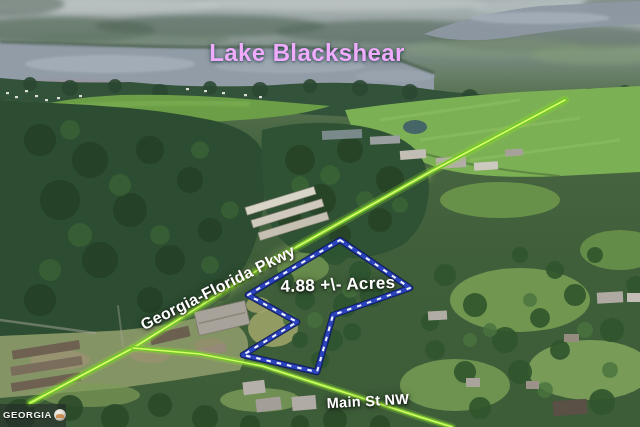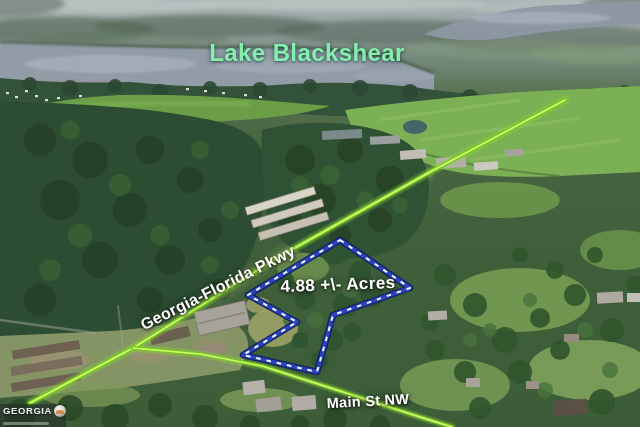--- a/index.html
+++ b/index.html
@@ -6,21 +6,21 @@
   .stage{
     position:relative;width:640px;height:427px;overflow:hidden;
     font-family:"Liberation Sans",sans-serif;background:#3d5c38;
   }
   .stage svg{position:absolute;left:0;top:0;display:block;}
   .label{
     position:absolute;font-weight:bold;white-space:nowrap;
     transform-origin:center;pointer-events:none;
   }
   .lake-label{
-    left:307px;top:53px;font-size:24px;letter-spacing:.4px;color:#86efac;
+    left:307px;top:53px;font-size:24px;letter-spacing:.4px;color:#f0abfc;
     transform:translate(-50%,-50%);
     text-shadow:0 1px 3px rgba(5,45,50,.65),0 0 6px rgba(0,40,40,.35);
   }
   .pkwy-label{
     left:218px;top:288px;font-size:16px;color:#fff;letter-spacing:.3px;
     transform:translate(-50%,-50%) rotate(-26.5deg);
     text-shadow:0 1px 3px rgba(0,0,0,.9),0 0 7px rgba(0,0,0,.5);
   }
   .acres-label{
     left:338px;top:285px;font-size:17px;color:#fff;letter-spacing:.4px;
@@ -28,21 +28,21 @@
     text-shadow:0 1px 3px rgba(0,0,0,.9),0 0 7px rgba(0,0,0,.5);
   }
   .mainst-label{
     left:368px;top:401px;font-size:14.5px;color:#fff;letter-spacing:.3px;
     transform:translate(-50%,-50%) rotate(-3deg);
     text-shadow:0 1px 3px rgba(0,0,0,.9),0 0 7px rgba(0,0,0,.5);
   }
   .watermark{
     position:absolute;left:0;top:404px;width:66px;height:23px;
     background:rgba(35,38,40,.55);
-    display:flex;flex-direction:column;justify-content:space-between;
+    display:flex;justify-content:flex-start;
     padding:1px 3px 2px;box-sizing:border-box;
   }
   .wm-row{display:flex;align-items:center;gap:2px;line-height:1;}
   .wm-brand{
     font-weight:bold;font-size:9.5px;color:#f2f2ef;letter-spacing:.6px;
     text-shadow:0 1px 1px rgba(0,0,0,.6);
   }
   .wm-logo{
     width:12px;height:12px;border-radius:50%;flex:0 0 auto;position:relative;
     background:radial-gradient(circle at 35% 30%,#f3f1ec 0%,#ddd9d0 45%,#a9a296 70%,#7d766a 100%);

